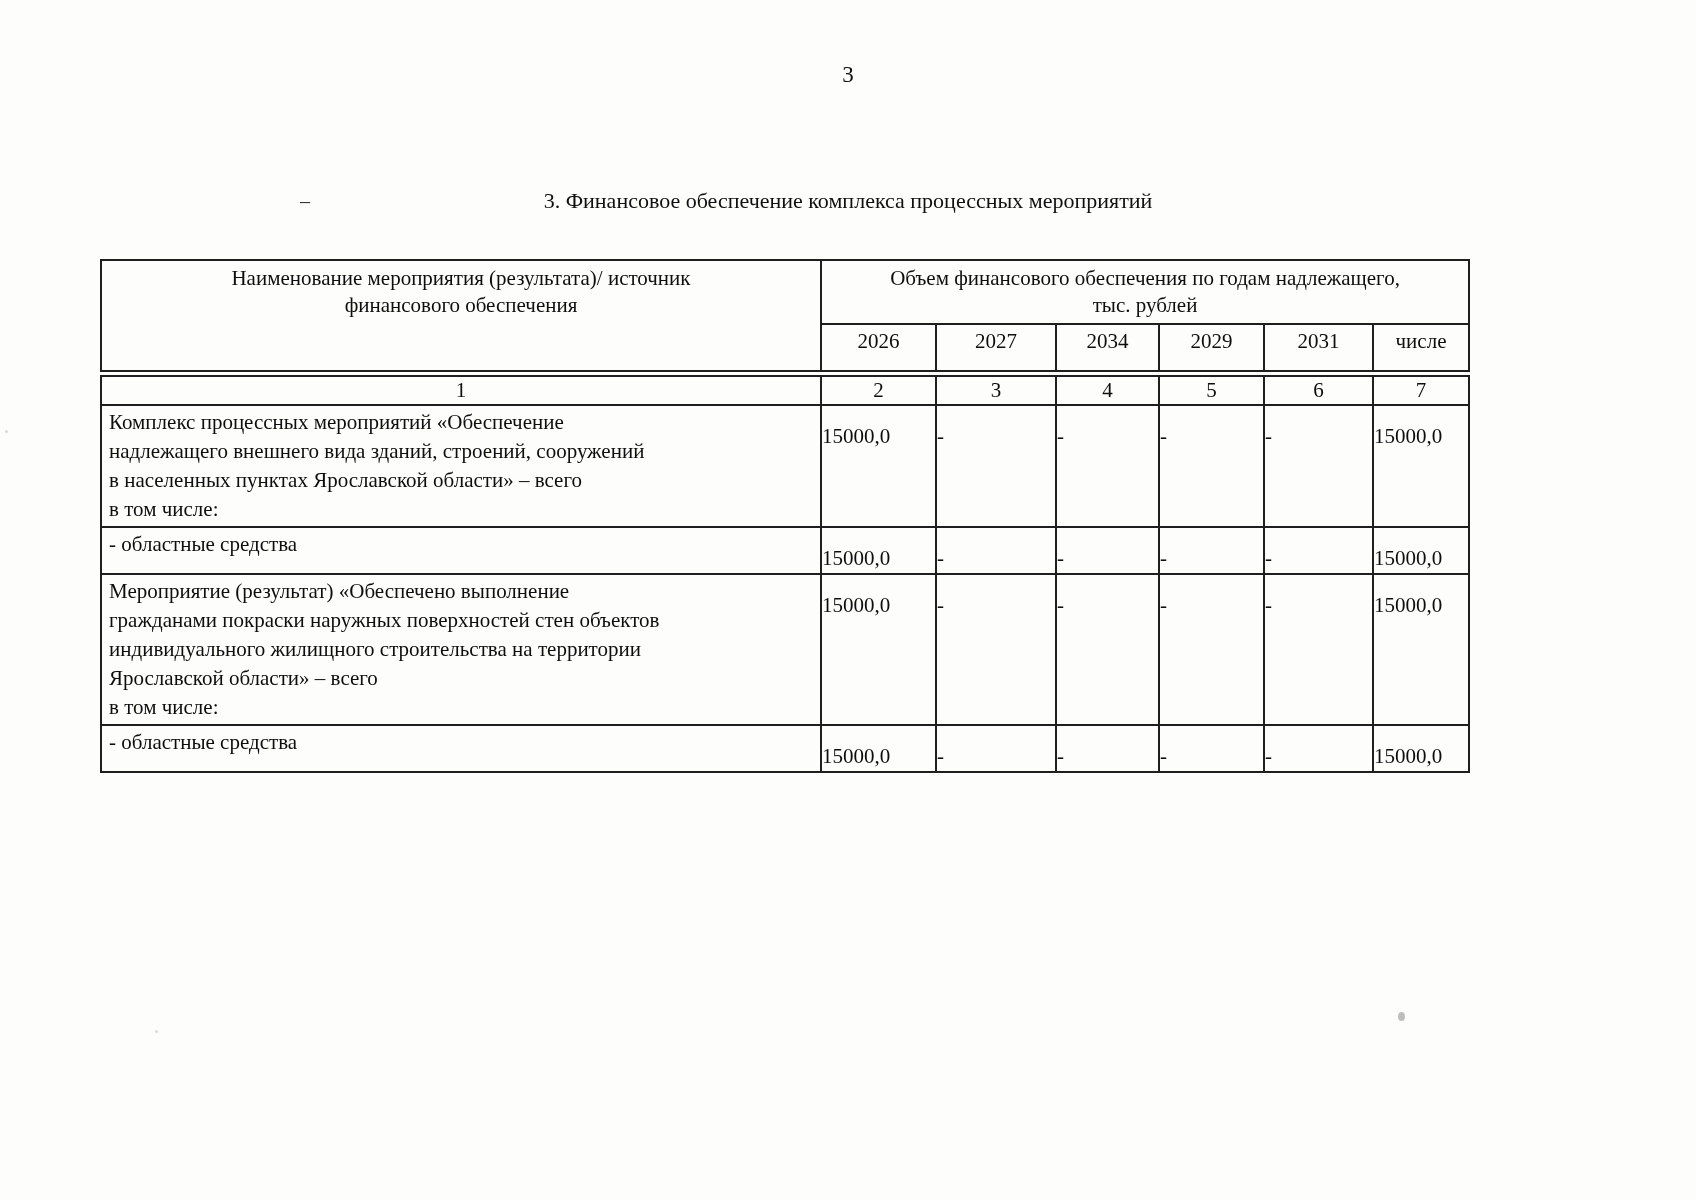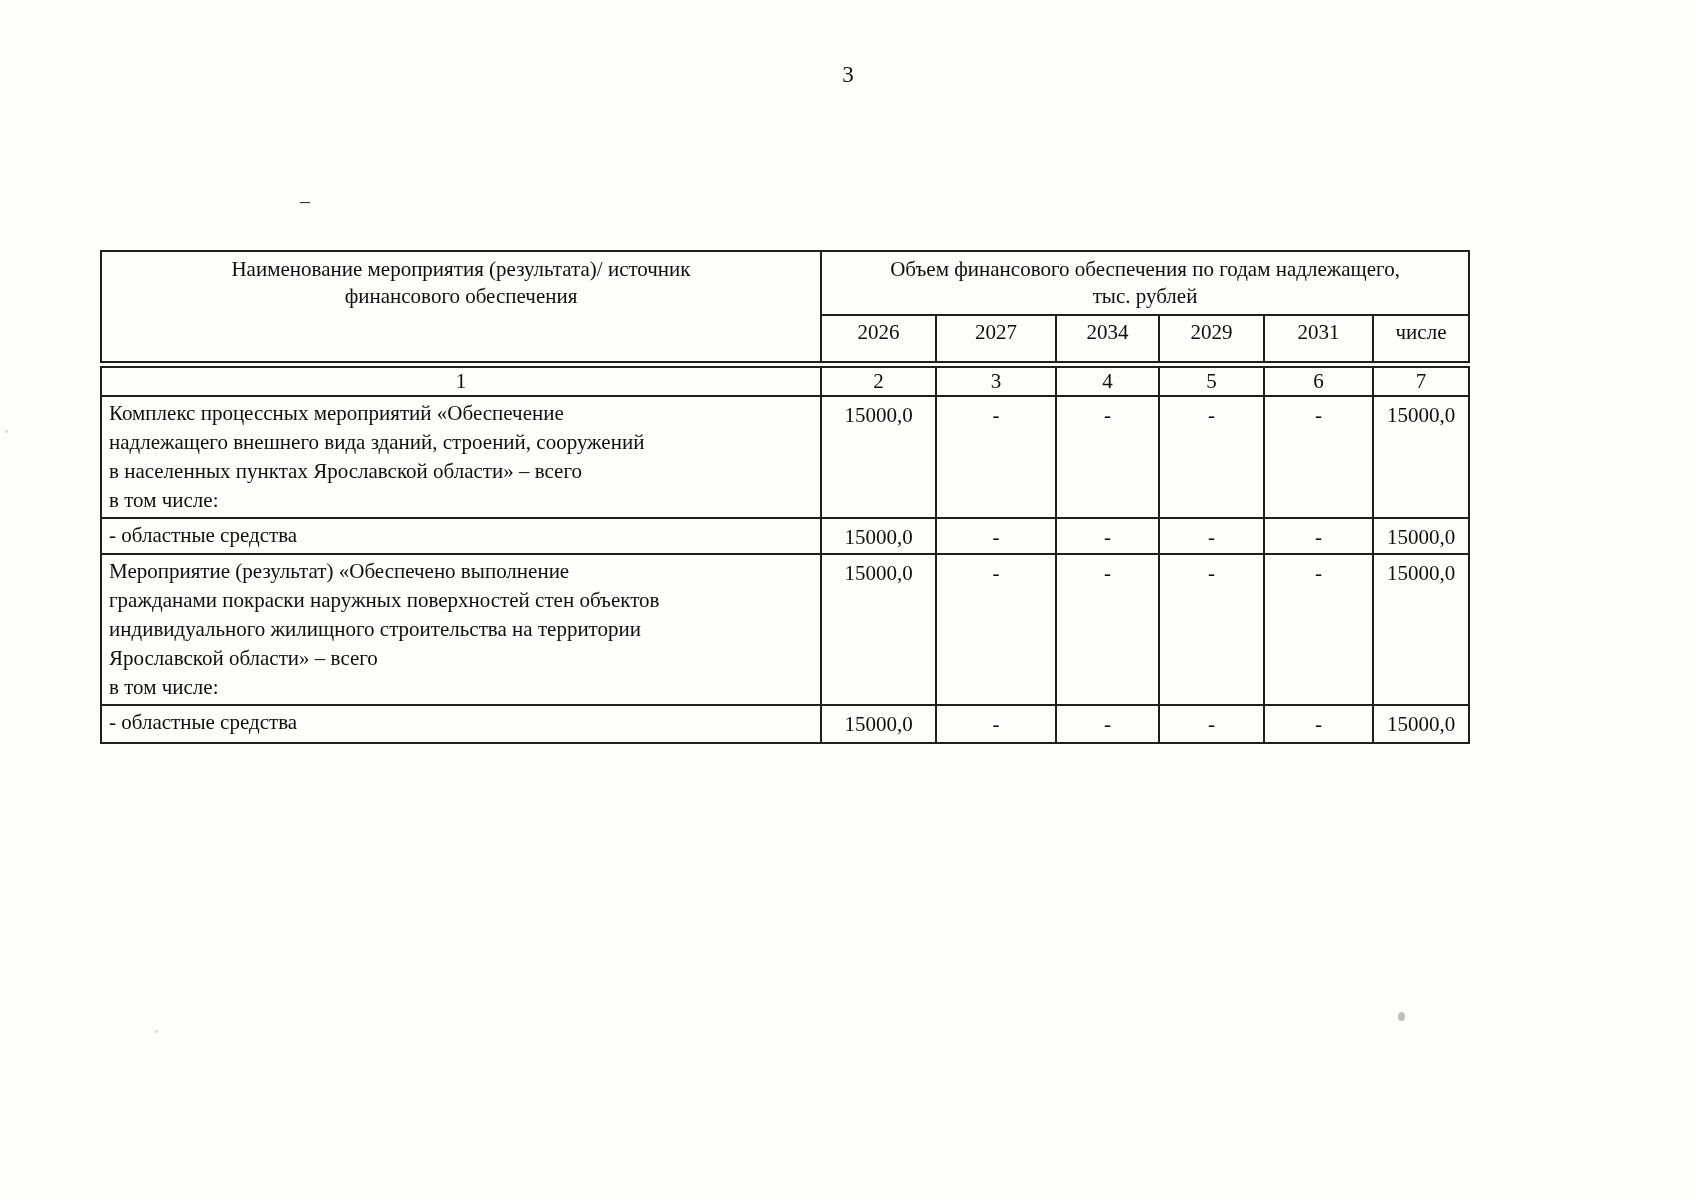--- a/index.html
+++ b/index.html
@@ -18,59 +18,62 @@
     text-align:center; font-size:23px;
   }
   .title-wrap {
     position:absolute; top:188px; left:0; width:100%;
     text-align:center; font-size:22px;
   }
   .stray-dash {
     position:absolute; top:190px; left:300px;
     font-size:20px; color:#2a2a2a;
   }
-  .table-wrap { position:absolute; top:250px; left:100px; width:1524px; }
+  .table-wrap { position:absolute; top:259px; left:100px; width:1524px; }
   table.fin-table {
     border-collapse:collapse; table-layout:fixed;
     width:1368px; font-size:21px; color:#0e0e0e;
   }
   table.fin-table td { border:2px solid #1f1f1f; overflow:hidden; }
   
   .head-table td {
     text-align:center; vertical-align:top;
     padding:4px 6px; line-height:27px; white-space:pre-line;
   }
   .head-table .yr { height:34px; padding:3px 0 16px 0; line-height:26px; }
   .head-table .top-h { height:58px; }
   
   .body-table { margin-top:3px; }
   .num-row td { height:29px; text-align:center; padding:0; line-height:27px; }
   .name-cell {
     text-align:left; vertical-align:top;
     padding:2px 4px 2px 7px; line-height:29px; white-space:pre-line;
   }
-  .val { text-align:center; vertical-align:top; padding-top:4px; line-height:29px; }
+  .val { vertical-align:top; padding-top:16px; line-height:29px; }
   tr.r-tall1 { height:122px; }
   tr.r-short1 { height:36px; }
   tr.r-tall2 { height:146px; }
   tr.r-short2 { height:38px; }
   
   .speck { position:absolute; background:#8a8a86; border-radius:50%; opacity:.45; }
   .speck.s1 { top:1012px; left:1398px; width:7px; height:9px; opacity:.55; }
   .speck.s2 { top:1030px; left:155px; width:3px; height:3px; opacity:.3; }
   .speck.s3 { top:430px; left:5px; width:3px; height:3px; opacity:.3; }
 </style>
 </head>
 <body>
 
 <div class="sheet">
 
   <div class="page-number">3</div>
 
   <span class="stray-dash">–</span>
+  <div class="title-wrap">
+    <span>3. Финансовое обеспечение комплекса процессных мероприятий</span>
+  </div>
 
   <div class="table-wrap">
 
     <table class="fin-table head-table">
       <colgroup>
         <col style="width:720px">
           <col style="width:115px">
           <col style="width:120px">
         <col style="width:103px">
           <col style="width:105px">

